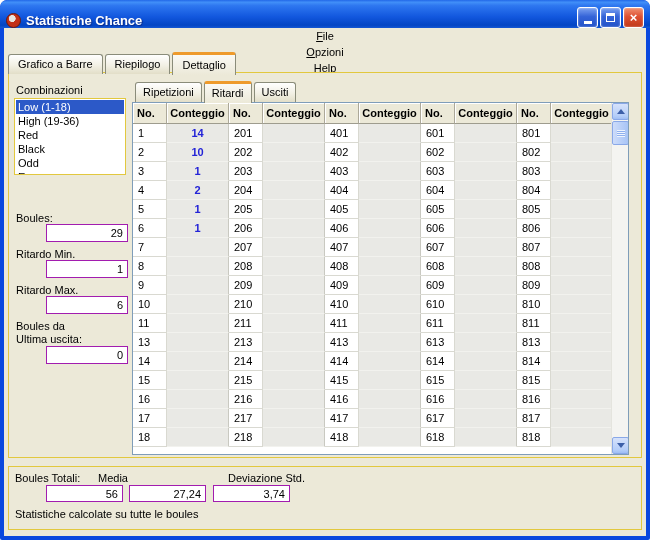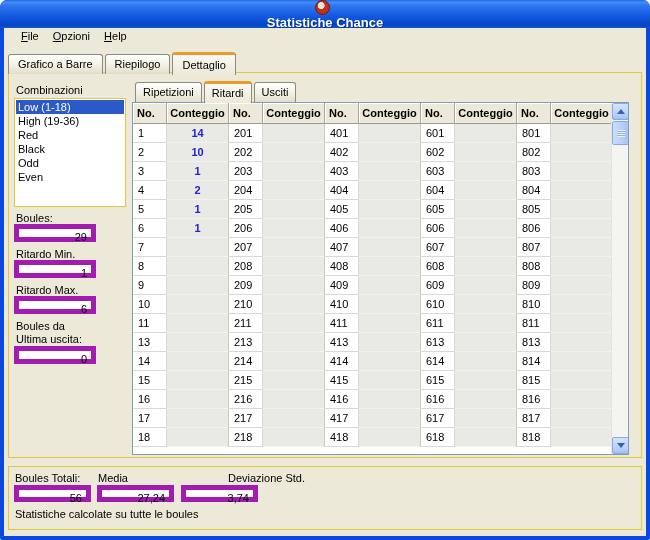--- a/index.html
+++ b/index.html
@@ -12,23 +12,22 @@
     border-radius: 7px 7px 2px 2px;
     position: relative;
     overflow: hidden;
   }
 
   
   .titlebar {
     height: 28px; margin: 0 -4px;
     border-radius: 7px 7px 0 0;
     background: linear-gradient(180deg,#2268E8 0%,#418FF8 8%,#2E77F0 20%,#1257DE 60%,#0345C4 90%,#1457D4 100%);
-    display: flex; align-items: center;
+    display: flex; align-items: flex-end;
     padding: 0 6px;
-    flex-direction: column;
   }
   .app-icon {
     width: 15px; height: 15px; border-radius: 50%;
     background: radial-gradient(circle at 40% 35%, #E8E6E0 0 28%, #C23018 32% 100%);
     border: 1px solid #701808;
     margin-right: 5px; flex: none;
   }
   .title-text {
     color: #fff; font-weight: bold; font-size: 13px;
     text-shadow: 1px 1px 1px #0A2A8A;
@@ -43,21 +42,21 @@
     box-shadow: inset 0 0 2px rgba(255,255,255,.6);
   }
   .win-btn.close { background: linear-gradient(180deg,#F09070 0%,#DE5032 45%,#C03818 100%); }
   .glyph-min { width: 8px; height: 3px; background: #fff; margin-top: 9px; }
   .glyph-max { width: 9px; height: 9px; border: 1px solid #fff; border-top: 3px solid #fff; }
   .glyph-close { color: #fff; font-weight: bold; font-size: 13px; line-height: 1; }
 
   .client { position: relative; width: 642px; height: 508px; background: #ECE9D8; }
 
   
-  .menubar { height: 20px; padding-left: 10px; display: flex; align-items: flex-start; }
+  .menubar { height: 20px; padding-left: 0; display: flex; align-items: center; flex-direction: column; }
   .menu-item { display: inline-block; padding: 2px 7px; cursor: default; }
   .menu-item::first-letter { text-decoration: underline; }
 
   
   .tab-bar { position: absolute; display: flex; align-items: flex-end; z-index: 3; }
   .main-tab-bar { left: 4px; top: 24px; height: 22px; }
   .tab {
     height: 20px; padding: 3px 9px 0 9px;
     background: linear-gradient(180deg,#FFFFFF 0%,#F2F0E4 55%,#E2DEC8 100%);
     border: 1px solid #8A8C7A; border-bottom: none;
@@ -77,27 +76,27 @@
     position: absolute; left: 4px; top: 44px;
     width: 634px; height: 386px;
     border: 1px solid #E2C83E;
     background: #ECE9D8; z-index: 1;
   }
 
   .label { position: absolute; white-space: nowrap; }
 
   .textbox {
     position: absolute; height: 18px;
-    background: #fff; border: 5px solid #a21caf;
-    text-align: right; padding: 2px 4px 0 0;
+    background: #fff; border: 1px solid #a21caf;
+    text-align: right; padding: 2px 4px 0 0; margin-left: 32px;
   }
 
   .listbox {
     position: absolute; left: 5px; top: 25px;
-    width: 112px; height: 109px;
+    width: 112px; height: 77px;
     background: #fff; border: 1px solid #E2C83E;
     padding: 1px; overflow: hidden;
   }
   .list-item { height: 14px; line-height: 14px; padding-left: 2px; white-space: nowrap; }
   .list-item.selected { background: #2C59C8; color: #fff; }
 
   .inner-tab-bar { left: 126px; top: 7px; height: 22px; }
   .inner-tab-bar .tab { padding: 3px 7px 0 7px; }
   .inner-tab-bar .tab.active { height: 22px; padding-top: 3px; }
 

